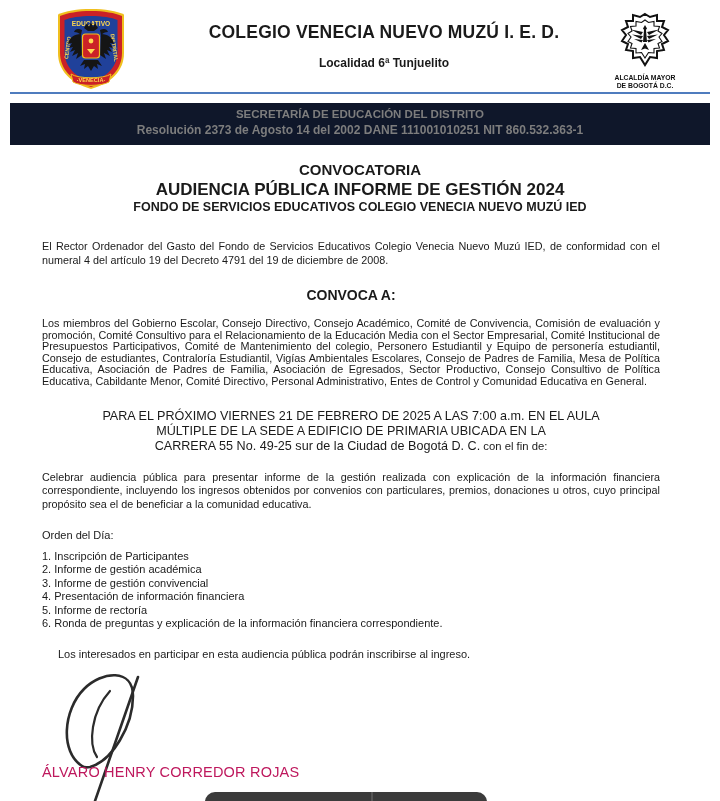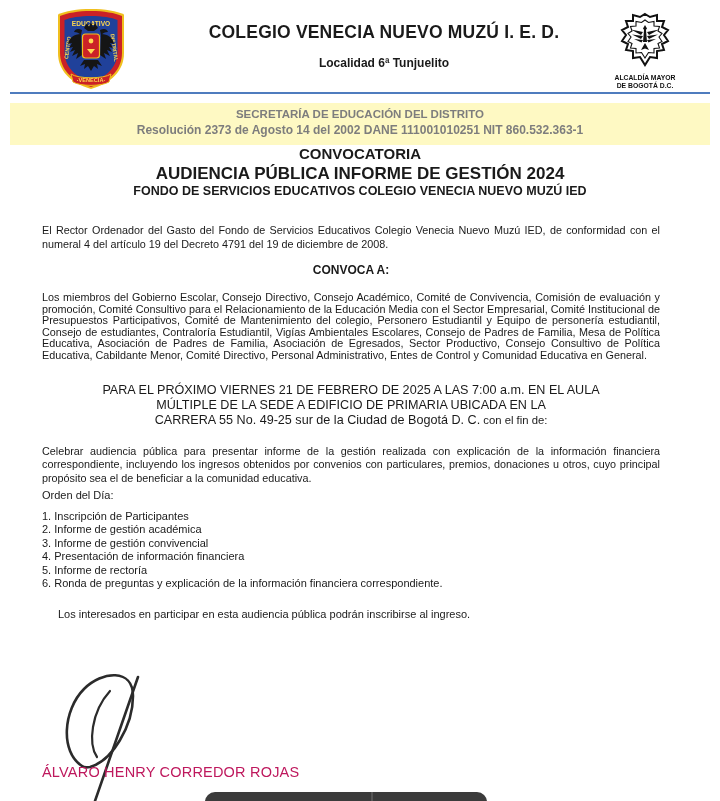--- a/index.html
+++ b/index.html
@@ -30,42 +30,42 @@
   }
   .bogota-caption { font-size: 6.8px; font-weight: bold; line-height: 8px; color: #111; margin-top: 2px; }
 
   .blue-rule {
     margin: 0 10px; height: 2px; background: #4f7cbe;
   }
 
   
   .banner {
     margin: 9px 10px 0 10px;
-    background: #fef9c3;
+    background: #0f172a;
     text-align: center;
     padding: 4px 0 7px 0;
   }
   .banner-line1 { font-size: 11.5px; font-weight: bold; color: #7d7d7d; line-height: 15px; }
   .banner-line2 { font-size: 12px; font-weight: bold; color: #7d7d7d; line-height: 16px; }
 
   
-  .titles { margin-top: 0; text-align: center; }
+  .titles { margin-top: 16px; text-align: center; }
   .title-1 { font-size: 15px; font-weight: bold; line-height: 18px; }
   .title-2 { font-size: 17px; font-weight: bold; line-height: 21px; }
   .title-3 { font-size: 12.5px; font-weight: bold; line-height: 15px; }
 
   
   .content { margin: 0 60px 0 42px; }
   .p-intro { margin-top: 25px; font-size: 10.8px; line-height: 13.5px; text-align: justify; }
-  .convoca { margin-top: 12px; text-align: center; font-size: 12px; font-weight: bold; }
+  .convoca { margin-top: 20px; text-align: center; font-size: 14px; font-weight: bold; }
   .p-members { margin-top: 15px; font-size: 10.8px; line-height: 11.6px; text-align: justify; }
   .meeting { margin-top: 21px; text-align: center; font-weight: normal; font-size: 12.6px; line-height: 15px; }
   .meeting .suffix { font-size: 11.3px; }
   .p-purpose { margin-top: 17px; font-size: 10.8px; line-height: 13.5px; text-align: justify; }
-  .agenda-title { margin-top: 4px; font-size: 11px; }
+  .agenda-title { margin-top: 18px; font-size: 11px; }
   .agenda { margin-top: 9px; }
   .agenda-item { font-size: 11px; line-height: 13.4px; }
   .p-note { margin-top: 17px; font-size: 11px; margin-left: 16px; }
   .closing { margin-top: 15px; font-size: 11px; }
 
   
   .signature-svg { position: absolute; left: 50px; top: 660px; pointer-events: none; }
   .signatory { position: absolute; left: 42px; top: 764px; }
   .signatory-name { font-size: 14.5px; letter-spacing: 0.2px; color: #be185d; }
   .signatory-title { font-size: 12px; margin-top: 20px; color: #b91c1c; }

